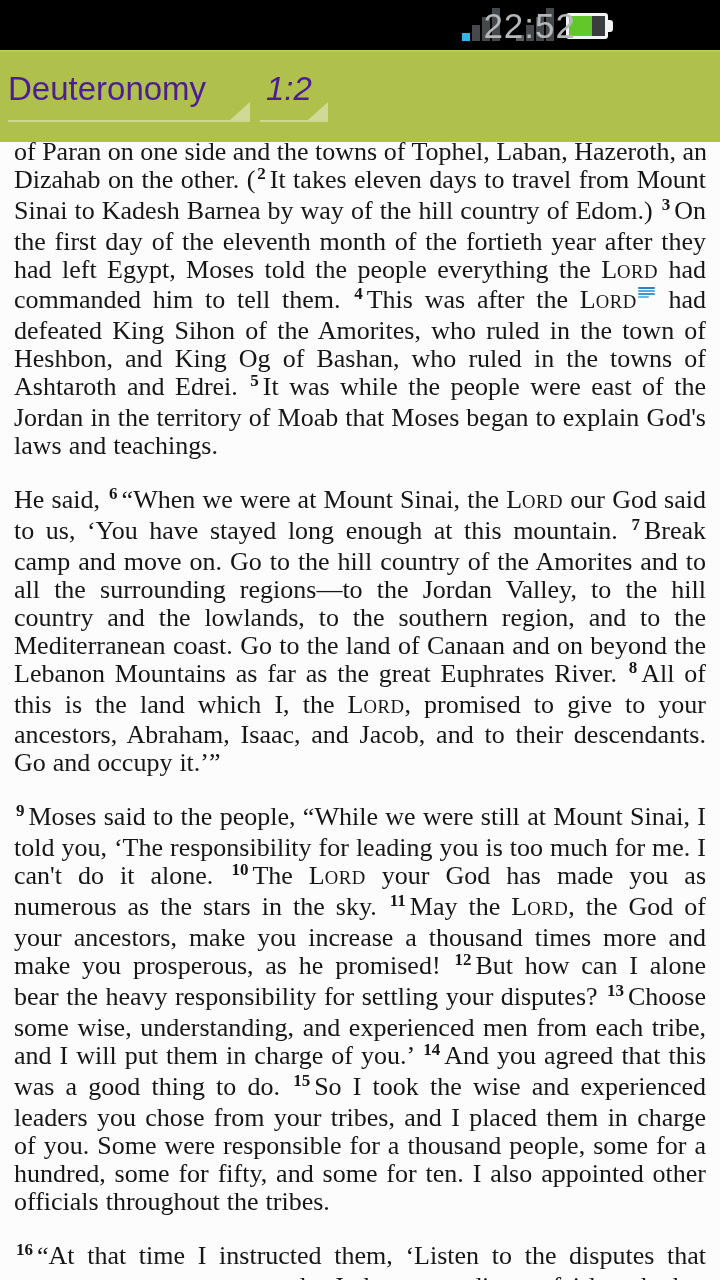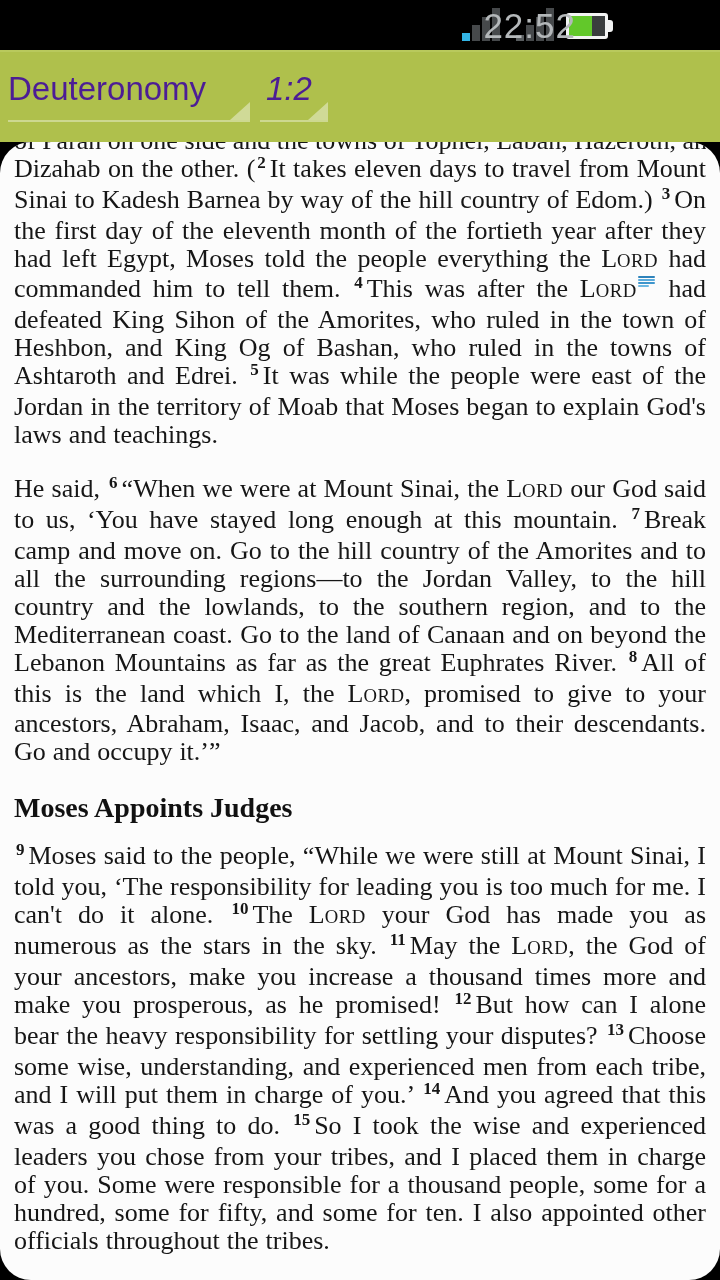--- a/index.html
+++ b/index.html
@@ -54,21 +54,21 @@
     border-left:20px solid transparent;
     border-bottom:18px solid rgba(255,255,255,0.42);
   }
   .book-spinner { left:8px; width:242px; }
   .chapter-spinner { left:260px; width:68px;font-style:italic; }
   .chapter-spinner .spinner-label { padding-left:6px; }
 
   
   .content {
     position:absolute; top:142px; left:0; width:720px; height:1138px;
-    background:#fcfcfc; padding:5px 14px; overflow:hidden;border-radius:31px;
+    background:#fcfcfc; padding:16px 14px; overflow:hidden;
   }
   .clipped-line {
     font-family:"Liberation Serif", serif; font-size:26px; line-height:28px;
     color:#161616; margin-top:-20px; height:28px; overflow:hidden;
     text-align:justify; text-align-last:justify; white-space:nowrap;
   }
   .verse-paragraph {
     font-family:"Liberation Serif", serif; font-size:26px; line-height:28px;
     color:#161616; text-align:justify; margin:0 0 26px 0; word-spacing:0.5px;
   }
@@ -123,17 +123,16 @@
     <span class="spinner-label">1:2</span>
     <span class="tri"></span>
   </div>
 </div>
 
 <div class="content">
   <div class="clipped-line">of Paran on one side and the towns of Tophel, Laban, Hazeroth, and</div>
   <div>
       <p class="verse-paragraph">Dizahab on the other. (<span class="verse-num">2</span>It takes eleven days to travel from Mount Sinai to Kadesh Barnea by way of the hill country of Edom.) <span class="verse-num">3</span>On the first day of the eleventh month of the fortieth year after they had left Egypt, Moses told the people everything the <span class="lord">L<span class="sc">ORD</span></span> had commanded him to tell them. <span class="verse-num">4</span>This was after the <span class="lord">L<span class="sc">ORD</span></span><span class="note-icon"><i></i><i></i><i></i><i></i></span> had defeated King Sihon of the Amorites, who ruled in the town of Heshbon, and King Og of Bashan, who ruled in the towns of Ashtaroth and Edrei. <span class="verse-num">5</span>It was while the people were east of the Jordan in the territory of Moab that Moses began to explain God's laws and teachings.</p>
       <p class="verse-paragraph">He said, <span class="verse-num">6</span>“When we were at Mount Sinai, the <span class="lord">L<span class="sc">ORD</span></span> our God said to us, ‘You have stayed long enough at this mountain. <span class="verse-num">7</span>Break camp and move on. Go to the hill country of the Amorites and to all the surrounding regions—to the Jordan Valley, to the hill country and the lowlands, to the southern region, and to the Mediterranean coast. Go to the land of Canaan and on beyond the Lebanon Mountains as far as the great Euphrates River. <span class="verse-num">8</span>All of this is the land which I, the <span class="lord">L<span class="sc">ORD</span></span>, promised to give to your ancestors, Abraham, Isaac, and Jacob, and to their descendants. Go and occupy it.’”</p>
-      <h2 class="section-heading">Moses Appoints Judges</h2>
       <p class="verse-paragraph"><span class="verse-num">9</span>Moses said to the people, “While we were still at Mount Sinai, I told you, ‘The responsibility for leading you is too much for me. I can't do it alone. <span class="verse-num">10</span>The <span class="lord">L<span class="sc">ORD</span></span> your God has made you as numerous as the stars in the sky. <span class="verse-num">11</span>May the <span class="lord">L<span class="sc">ORD</span></span>, the God of your ancestors, make you increase a thousand times more and make you prosperous, as he promised! <span class="verse-num">12</span>But how can I alone bear the heavy responsibility for settling your disputes? <span class="verse-num">13</span>Choose some wise, understanding, and experienced men from each tribe, and I will put them in charge of you.’ <span class="verse-num">14</span>And you agreed that this was a good thing to do. <span class="verse-num">15</span>So I took the wise and experienced leaders you chose from your tribes, and I placed them in charge of you. Some were responsible for a thousand people, some for a hundred, some for fifty, and some for ten. I also appointed other officials throughout the tribes.</p>
       <p class="verse-paragraph"><span class="verse-num">16</span>“At that time I instructed them, ‘Listen to the disputes that come up among your people. Judge every dispute fairly, whether it concerns only your own people or involves foreigners who live among you.</p>
     </div>
 </div>
 
 </body></html>

